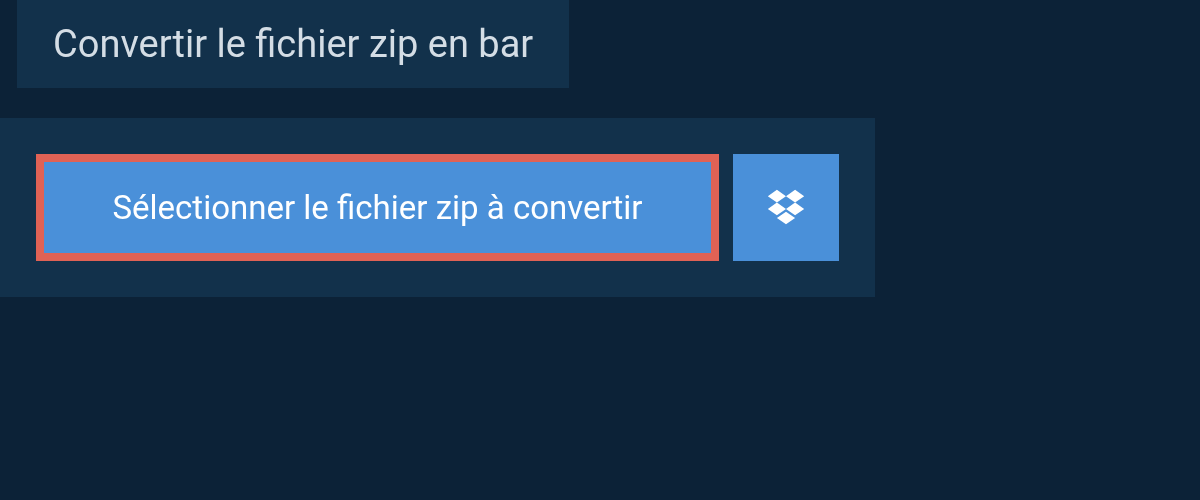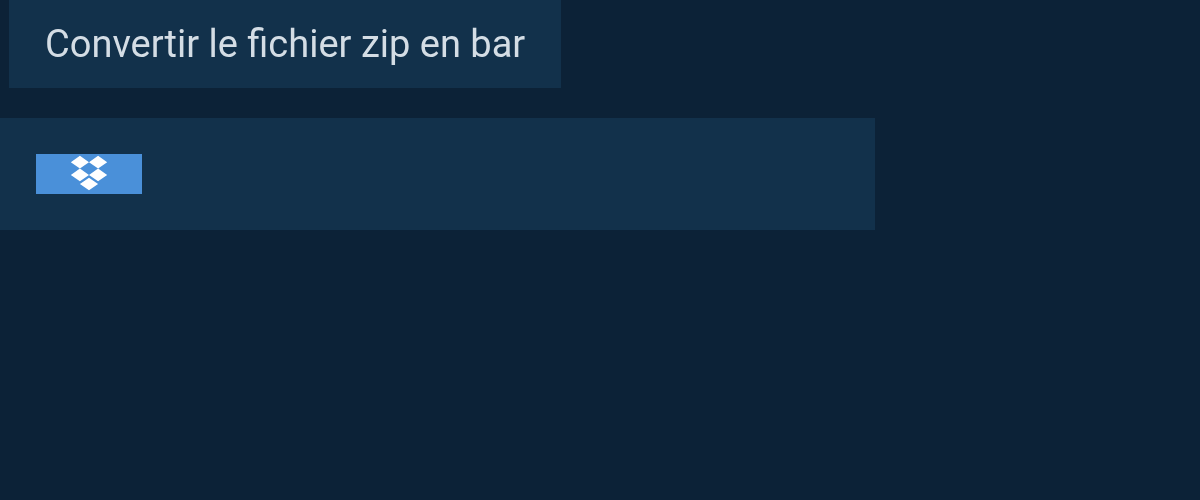--- a/index.html
+++ b/index.html
@@ -11,21 +11,21 @@
       width: 1200px;
       height: 500px;
       background-color: #0c2237;
       font-family: -apple-system, BlinkMacSystemFont, "Segoe UI", Roboto, Helvetica, Arial, sans-serif;
       overflow: hidden;
     }
     .header-tab {
       background-color: #12314b;
       display: inline-block;
       padding: 22px 36px;
-      margin-left: 9px;
+      margin-left: 17px;
     }
     .header-title {
       color: #d4dde5;
       font-size: 38px;
       font-weight: 400;
     }
     .main-panel {
       background-color: #12314b;
       padding: 36px;
       margin-top: 30px;
@@ -67,20 +67,23 @@
 </head>
 <body>
 
 
 
 <div class="header-tab">
   <div class="header-title">Convertir le fichier zip en bar</div>
 </div>
 
 <div class="main-panel">
+  <div class="select-button">
+    <span class="select-button-label">Sélectionner le fichier zip à convertir</span>
+  </div>
   <div class="dropbox-button">
     <svg class="dropbox-icon" viewBox="0 0 48 44">
       <path d="M14 2 L24 9 L14 16 L4 9 Z M34 2 L44 9 L34 16 L24 9 Z M4 23 L14 16 L24 23 L14 30 Z M24 23 L34 16 L44 23 L34 30 Z M14 33 L24 26 L34 33 L24 40 Z"></path>
     </svg>
   </div>
 </div>
 
 
 
 

